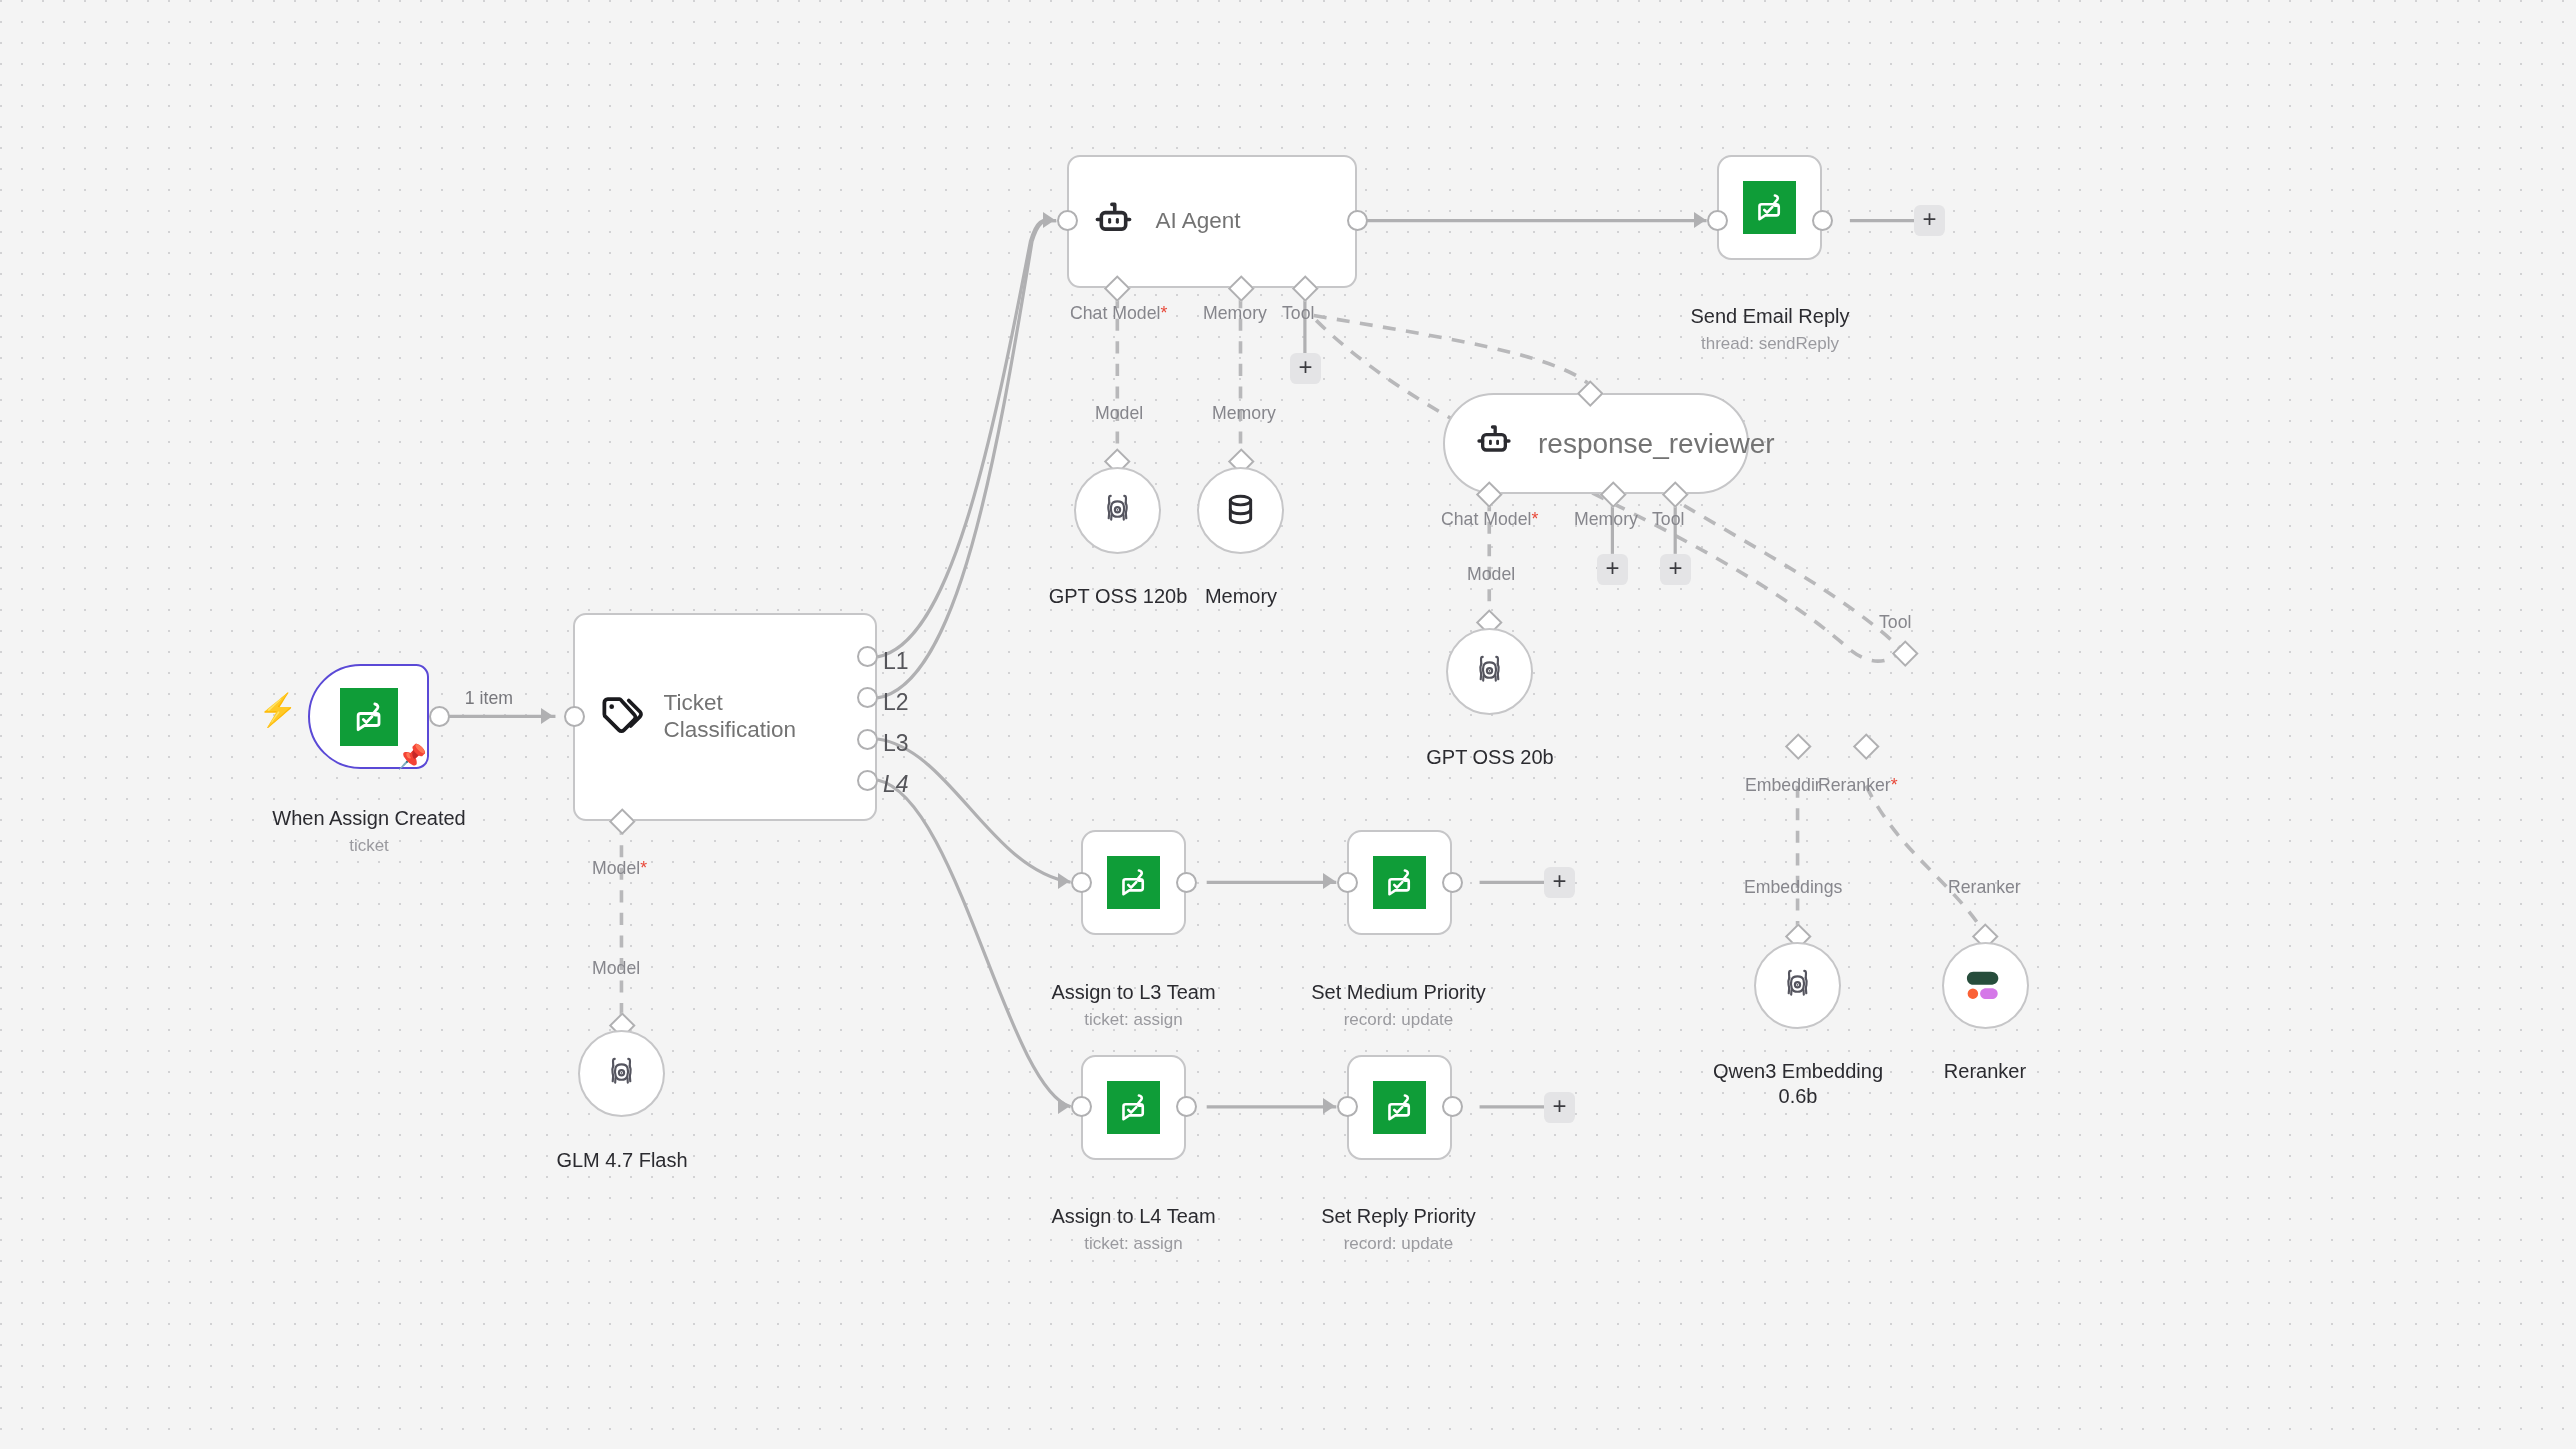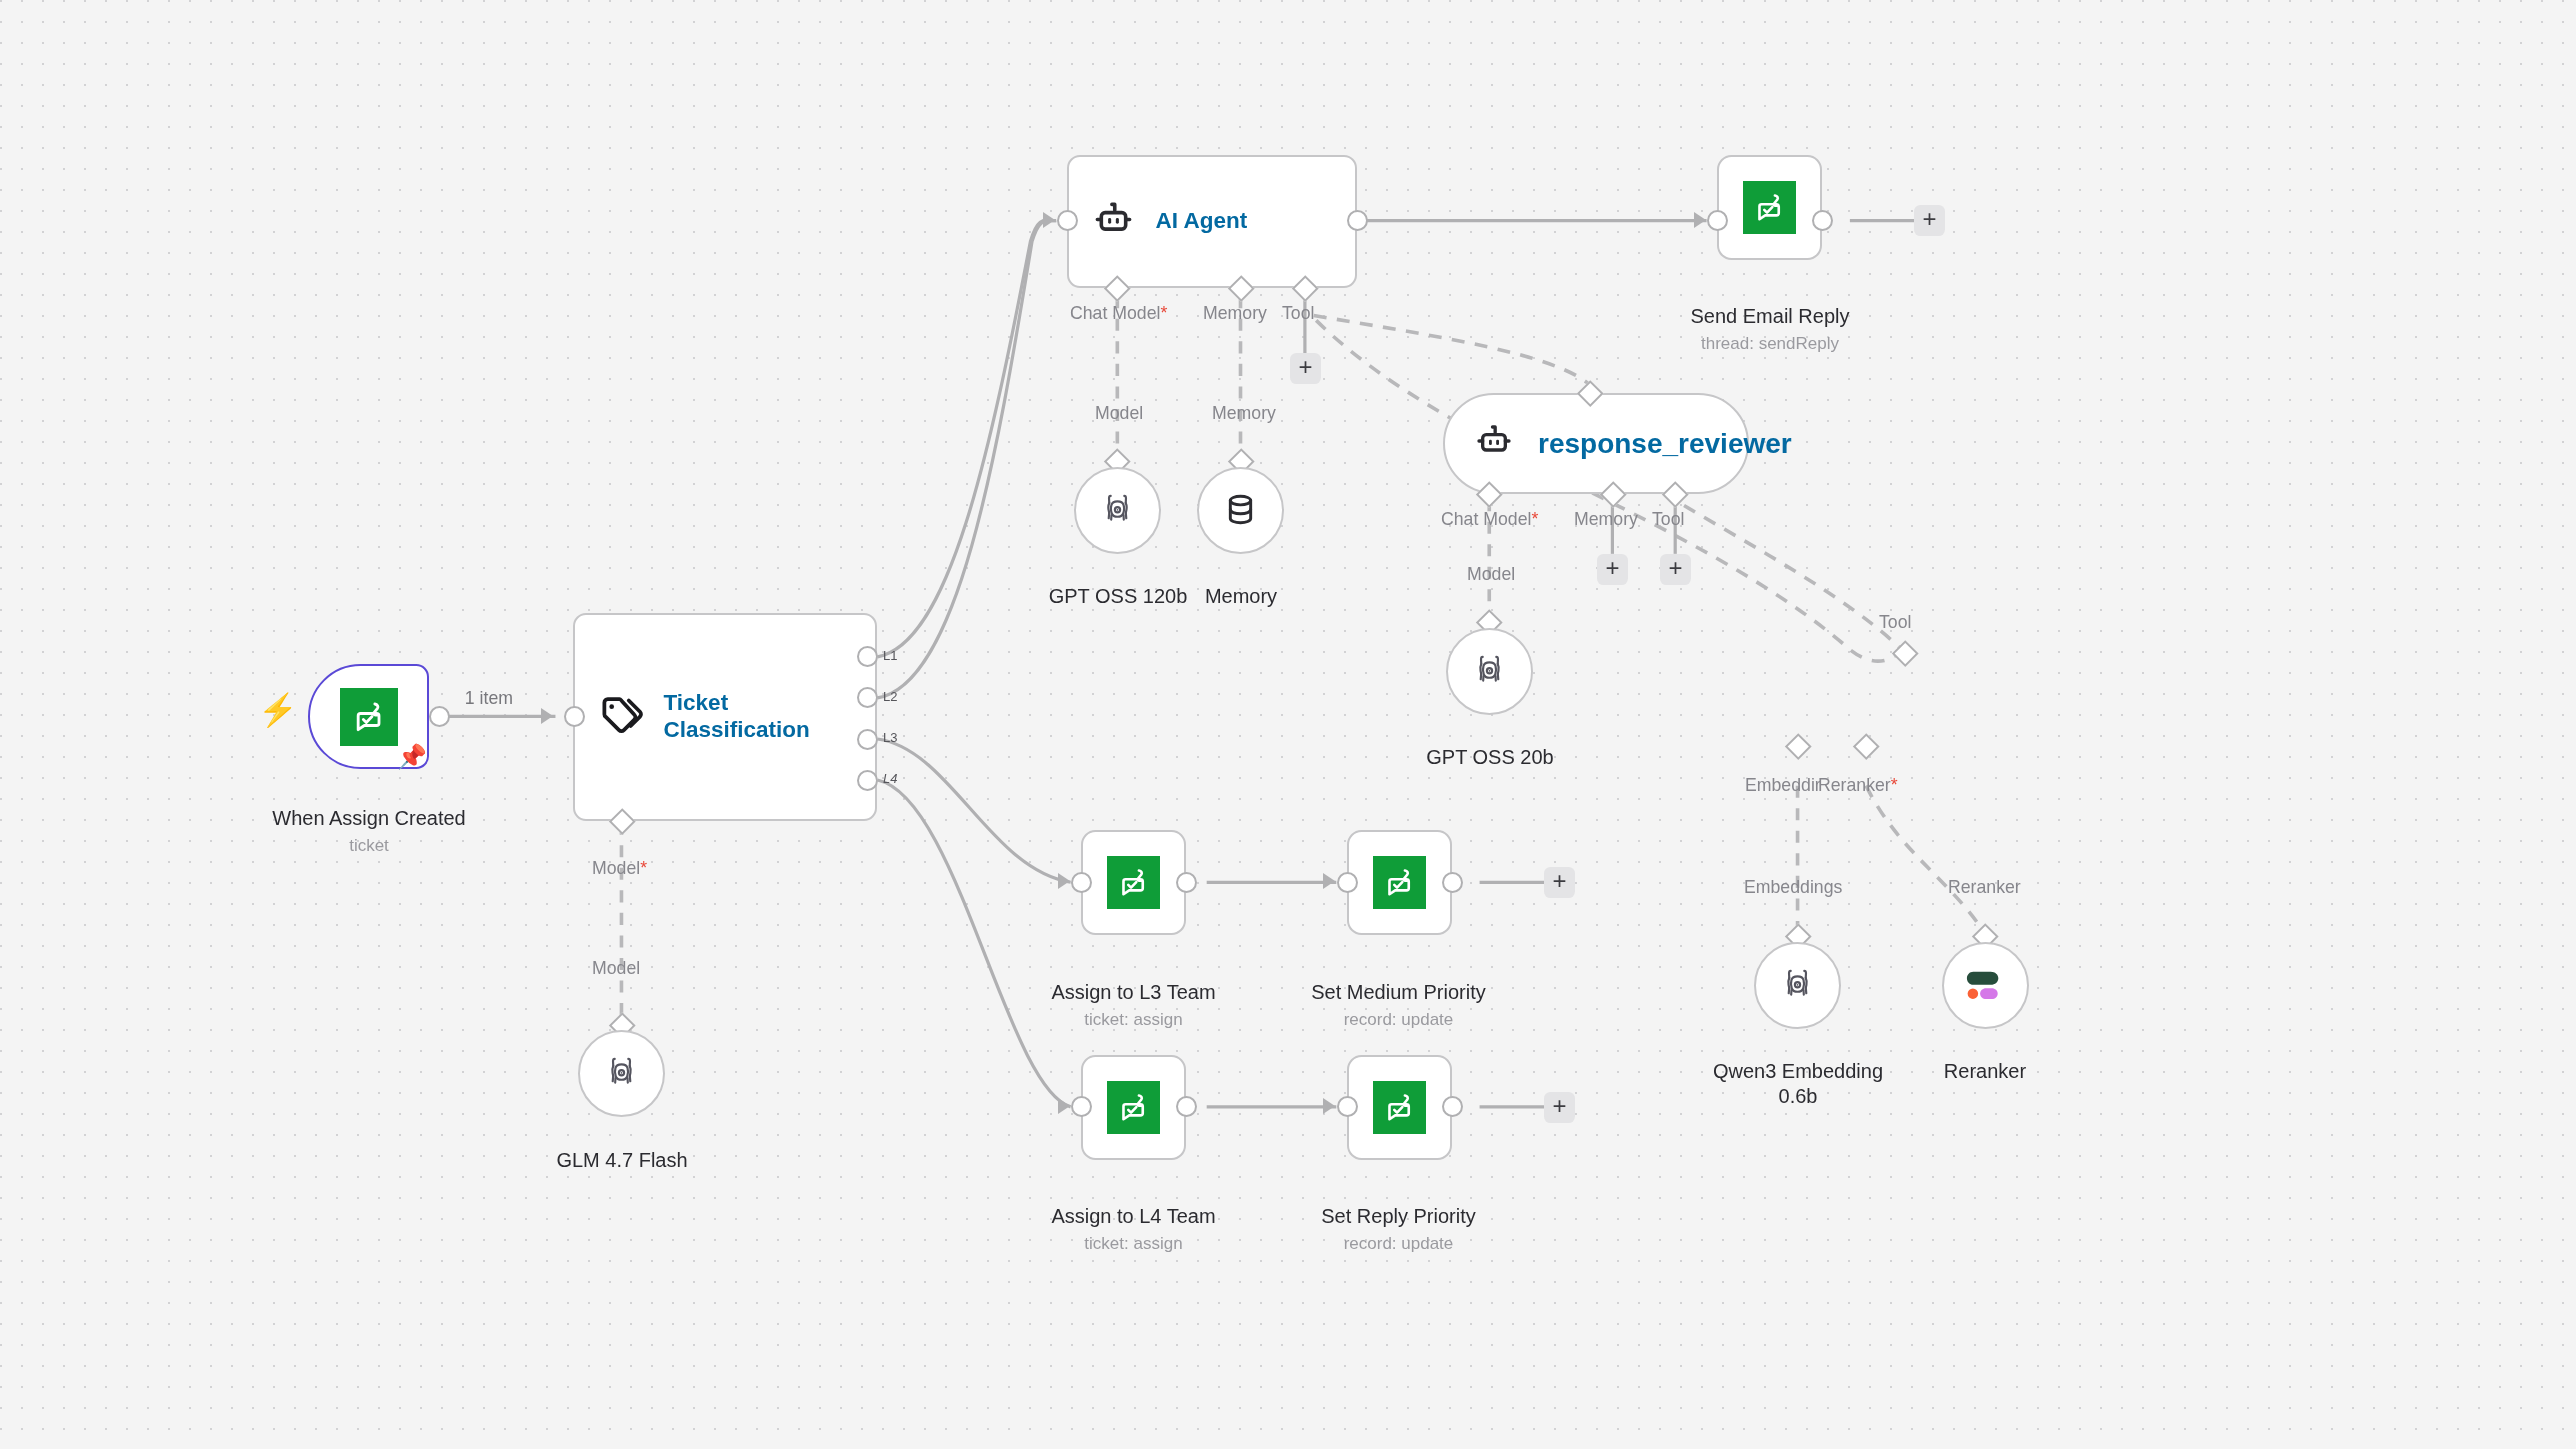--- a/index.html
+++ b/index.html
@@ -56,24 +56,23 @@
     padding-left: 29px;
     gap: 24px;
   }
   .node.circle {
     border-radius: 50%;
     width: 87px; height: 87px;
   }
 
   .node-title {
     font-size: 22.5px;
-    color: #0369a1;
+    color: #737373;
     line-height: 1.18;
     white-space: pre-line;
-    font-weight: bold;
   }
   .node-title.mono-ish { font-size: 28px; }
 
   
   .caption {
     position: absolute;
     text-align: center;
     font-size: 20px;
     color: #2b2b30;
     line-height: 1.22;
@@ -103,21 +102,21 @@
   }
   .arrow {
     position: absolute;
     width: 0; height: 0;
     border-top: 8.9px solid transparent;
     border-bottom: 8.9px solid transparent;
     border-left: 12px solid #b0b0b2;
   }
   .port-label {
     position: absolute;
-    font-size: 13px;
+    font-size: 23px;
     color: #55555a;
     white-space: nowrap;
   }
   .endpoint-label {
     position: absolute;
     font-size: 17.7px;
     color: #86868c;
     white-space: nowrap;
   }
   .req { color: #e8493a; font-size: 17.7px; }

